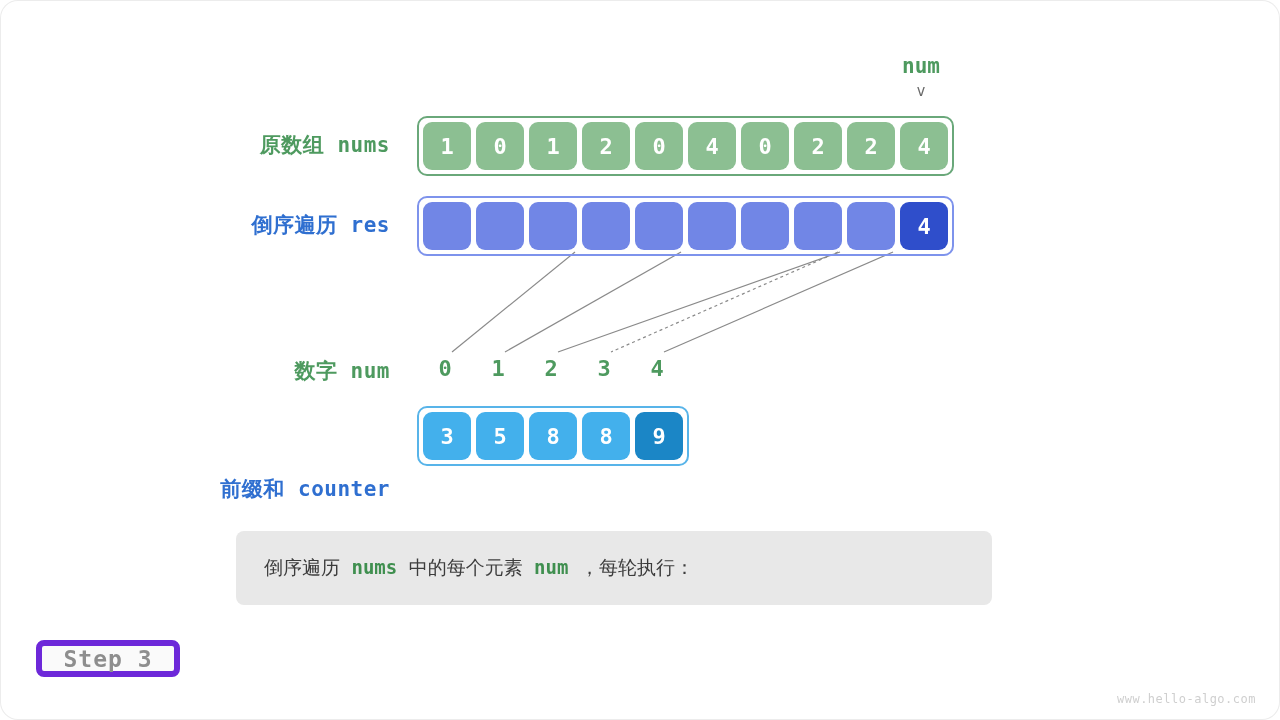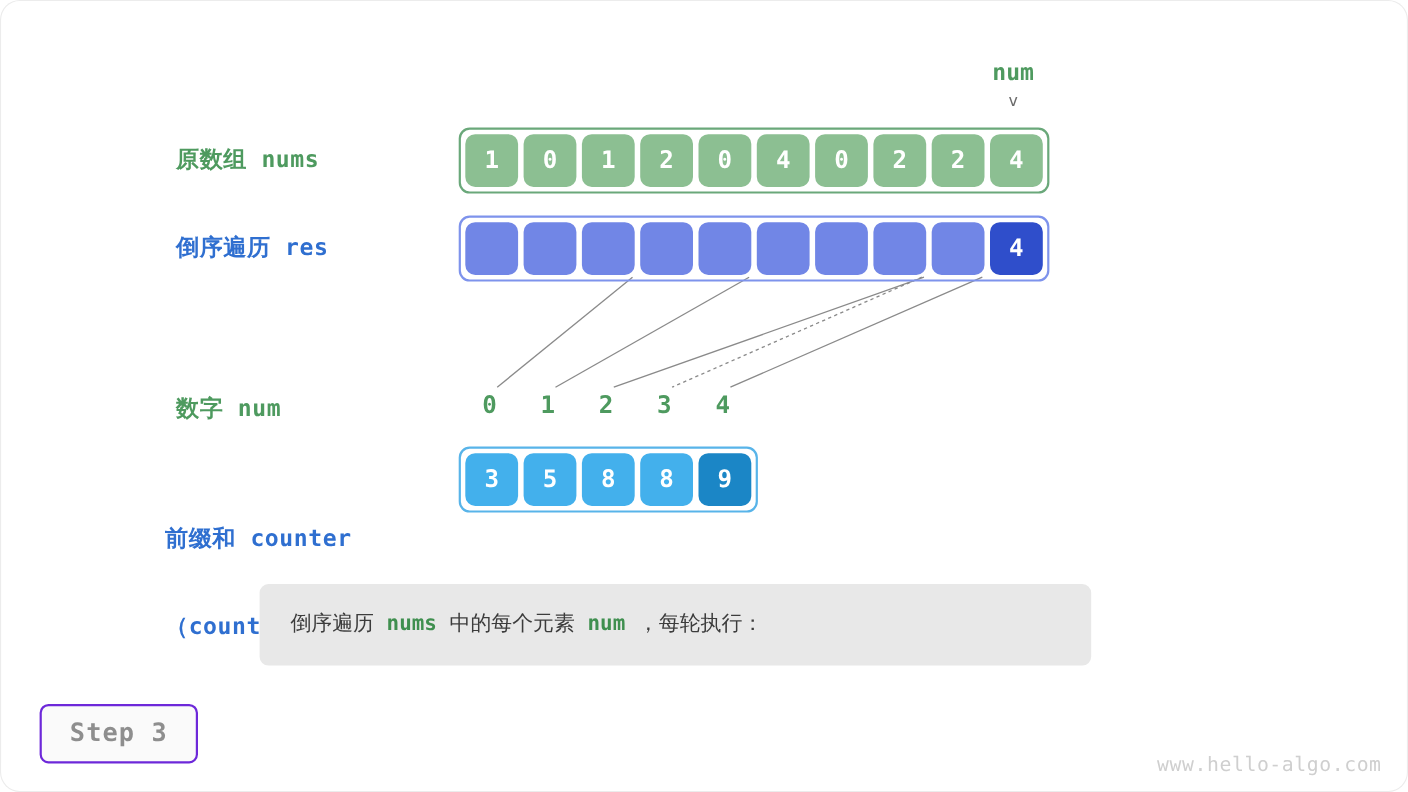--- a/index.html
+++ b/index.html
@@ -20,20 +20,21 @@
     height: 720px;
     background: #ffffff;
     border-radius: 18px;
     box-shadow: inset 0 0 0 1px #ececec;
     overflow: hidden;
   }
 
   
   .row-label {
     position: absolute;
+    text-align: right;
     font-family: "DejaVu Sans Mono", monospace;
     font-weight: bold;
     font-size: 21px;
     letter-spacing: 0.5px;
     white-space: pre;
     line-height: 1.28;
   }
   .lbl-green { color: #4e9a5f; }
   .lbl-blue  { color: #2f6fd0; }
 
@@ -136,43 +137,43 @@
   .caption .indent { padding-left: 22px; }
   .kw-green { color: #3f8f4f; font-weight: bold; }
   .kw-blue  { color: #2f57d8; font-weight: bold; }
 
   
   .step-badge {
     position: absolute;
     left: 36px;
     top: 640px;
     width: 144px;
-    height: 54px;
-    box-sizing: border-box;
-    border: 2px solid #6d28d9;
+    height: 37px;
+    box-sizing: border-box;
+    border: 6px solid #6d28d9;
     border-radius: 8px;
     background: #fafafa;
     display: flex;
     align-items: center;
     justify-content: center;
     color: #8e8e8e;
     font-family: "DejaVu Sans Mono", monospace;
     font-weight: bold;
     font-size: 23px;
     letter-spacing: 1px;
   }
 
   
   .watermark {
     position: absolute;
     right: 24px;
     bottom: 14px;
     color: #cfcfcf;
     font-family: "DejaVu Sans Mono", monospace;
-    font-size: 18px;
+    font-size: 12px;
     letter-spacing: 0.5px;
   }
 </style>
 </head>
 <body>
 
 <div id="canvas">
 
   <svg id="connectors">
     <line x1="575" y1="252" x2="452" y2="352" stroke="#8a8a8a" stroke-width="1.2"></line>

